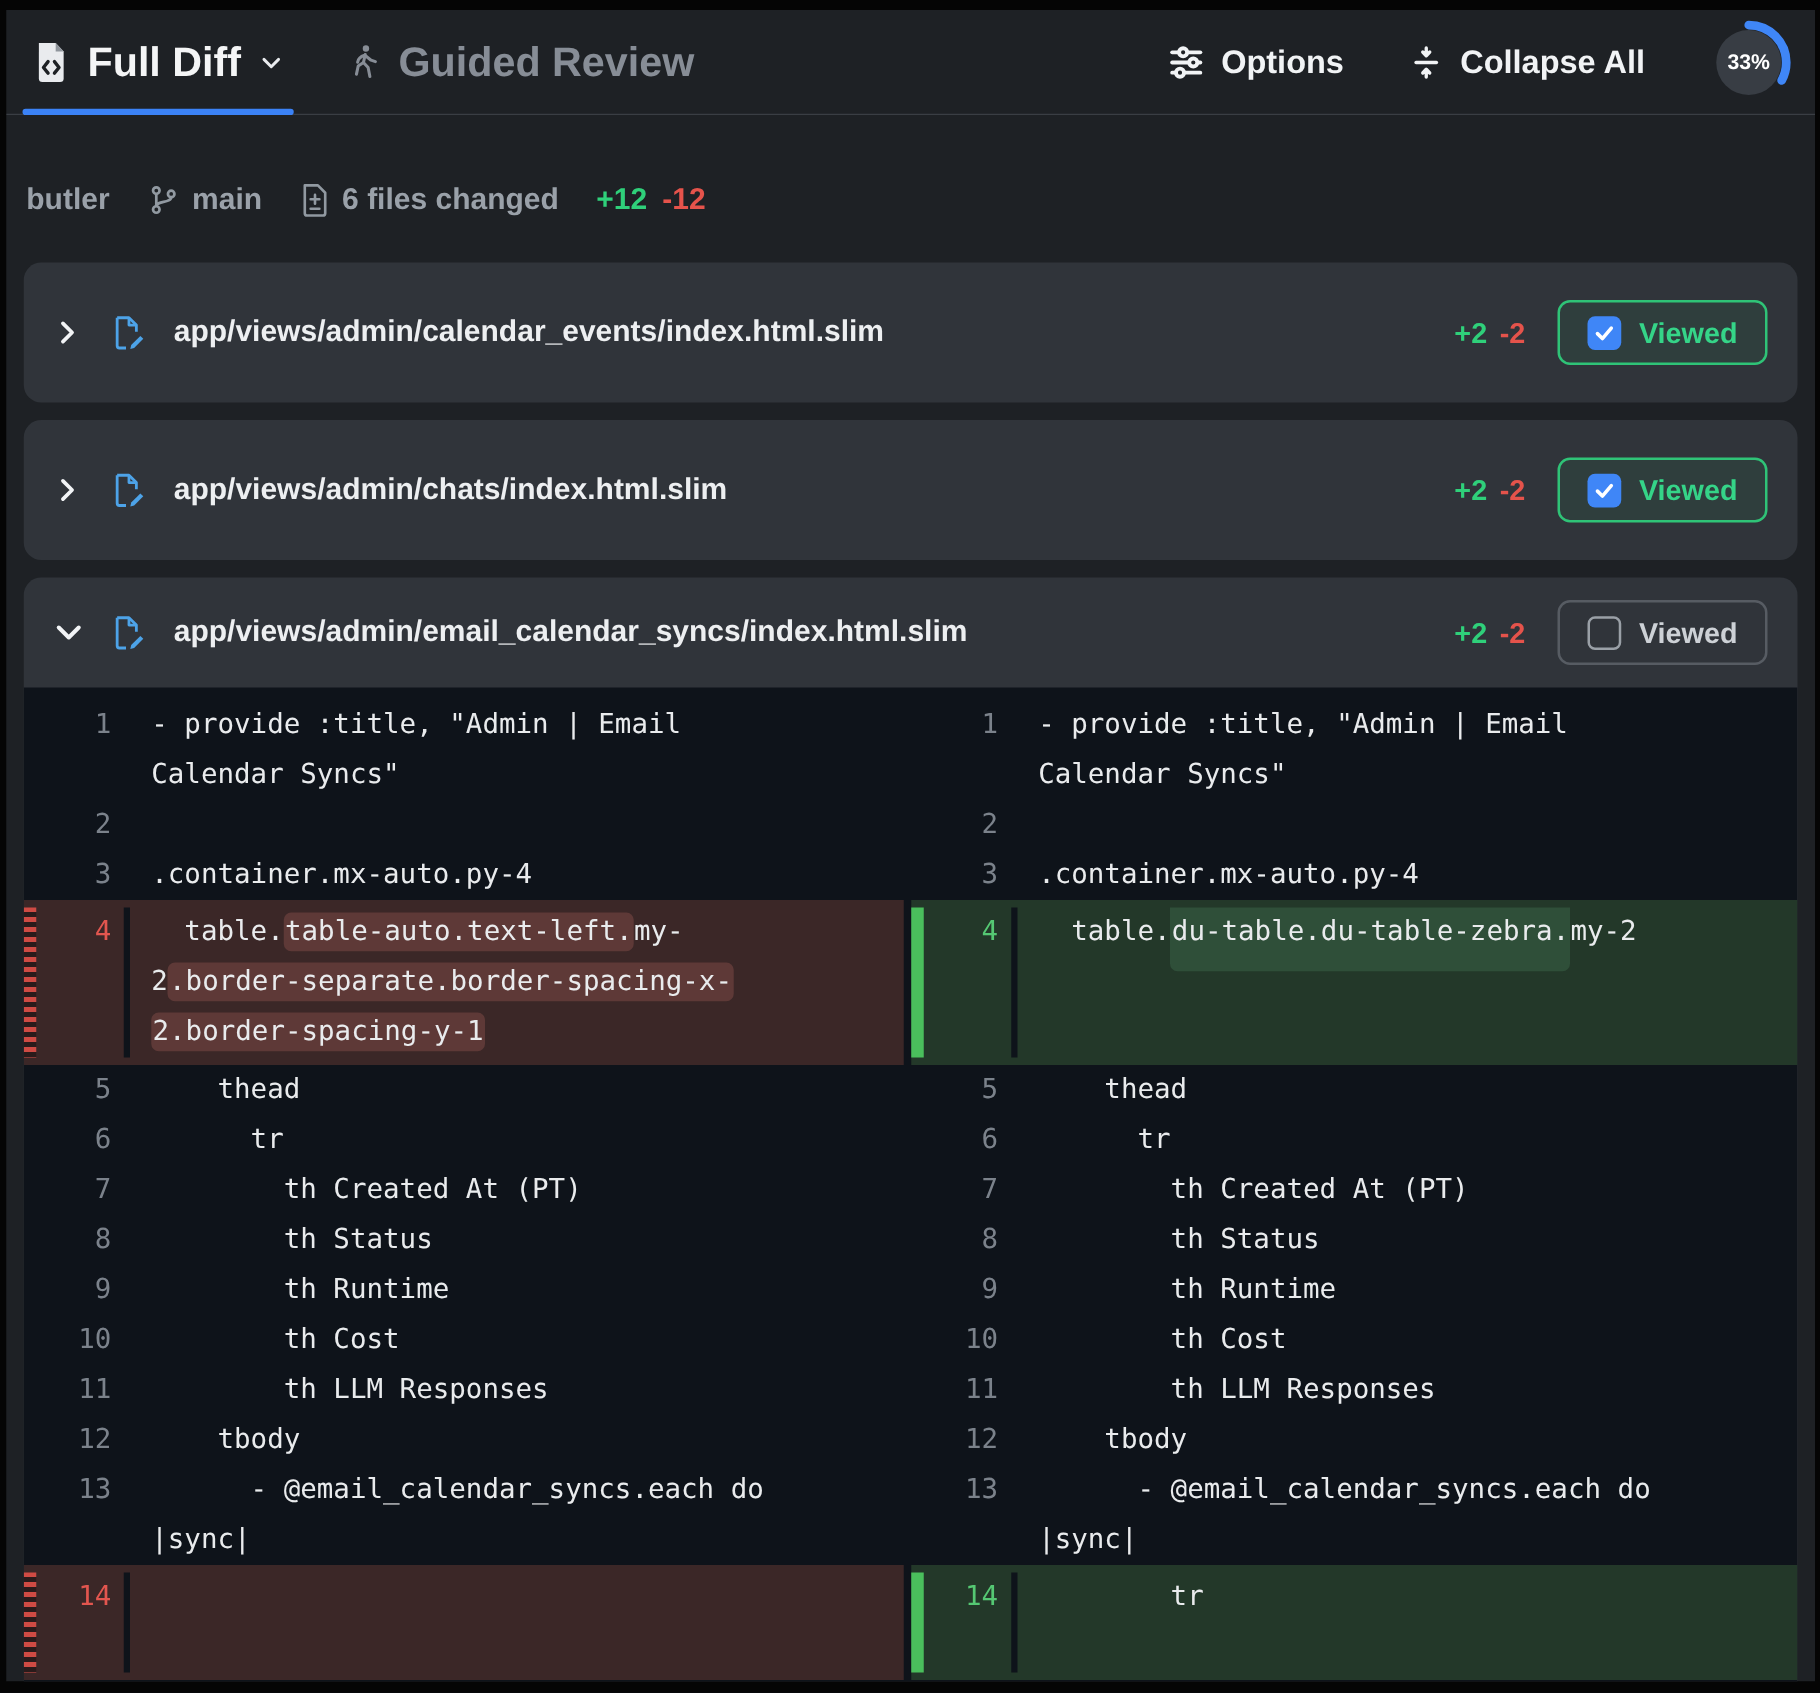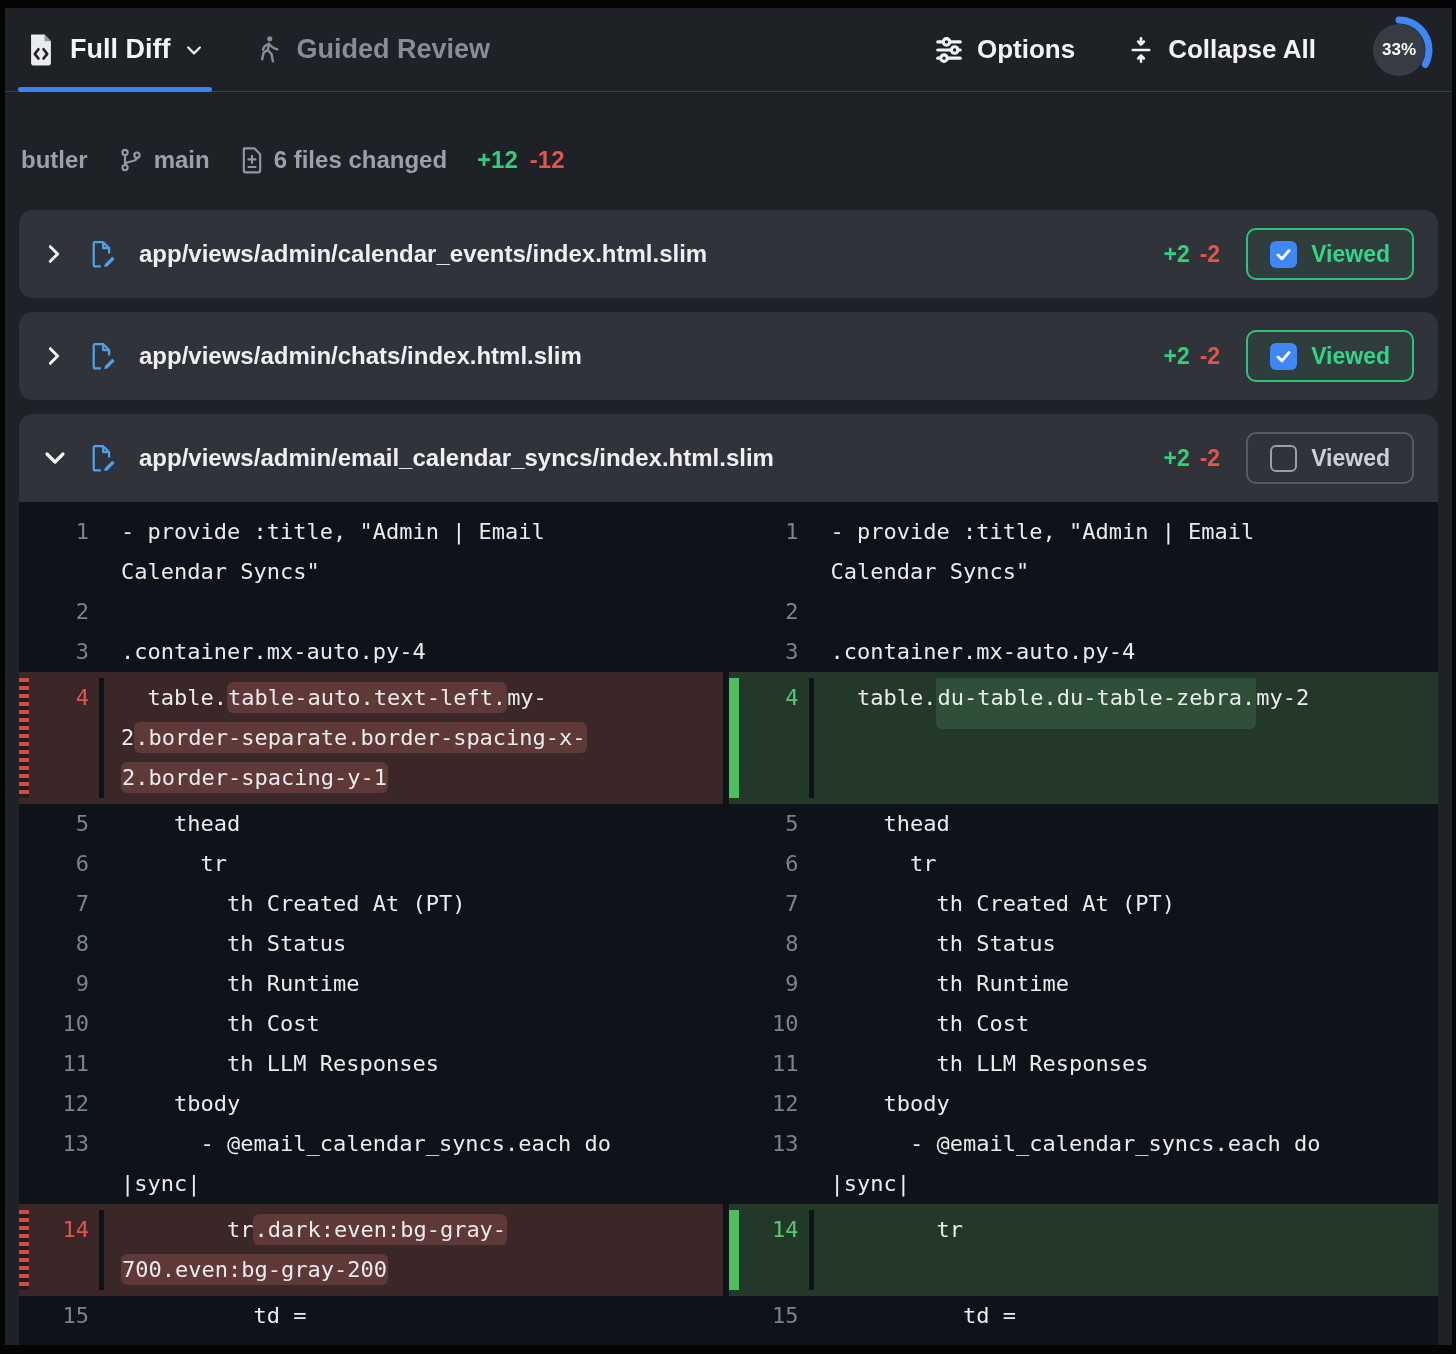--- a/index.html
+++ b/index.html
@@ -5,21 +5,21 @@
   * { margin:0; padding:0; box-sizing:border-box; }
   html,body { width:1456px; height:1354px; background:#050505; overflow:hidden;
     font-family:"Liberation Sans", sans-serif; }
   .app { position:absolute; left:5px; top:8px; right:4px; bottom:9px;
     background:#1e2125; overflow:hidden; }
 
   
   .topbar { height:84px; display:flex; align-items:center; padding:0 16px 0 13px;
     border-bottom:1px solid #3a3e44; position:relative; }
   .tab { display:flex; align-items:center; gap:14px; height:100%; padding:0 8px;
-    font-size:27px; font-weight:700; color:#f4f5f6; position:relative; cursor:pointer; }
+    font-size:33px; font-weight:700; color:#f4f5f6; position:relative; cursor:pointer; }
   .tab.active::after { content:""; position:absolute; left:0; right:0; bottom:-1px;
     height:5px; background:#3b82f6; border-radius:3px; }
   .tab.inactive { color:#878d96; margin-left:34px; }
   .topbar .spacer { flex:1; }
   .tbbtn { display:flex; align-items:flex-end; gap:13px; font-size:26px; font-weight:700;
     color:#f1f3f5; cursor:pointer; }
   .tbbtn + .tbbtn { margin-left:52px; }
   .progress { margin-left:46px; position:relative; width:74px; height:74px; }
   .progress .pct { position:absolute; inset:0; display:flex; align-items:center;
     justify-content:center; color:#fff; font-size:17px; font-weight:700; }
@@ -27,21 +27,21 @@
   
   .summary { display:flex; align-items:center; gap:30px; padding:0 16px; margin-top:46px;
     height:44px; font-size:24px; font-weight:600; color:#9aa1a9; }
   .summary .with-ico { display:flex; align-items:center; gap:10px; }
   .counts { display:flex; gap:12px; font-weight:700; }
   .plus { color:#2fd07a; } .minus { color:#e5534b; }
 
   
   .cards { margin:28px 14px 0; }
   .card { background:#30343a; border-radius:14px; margin-bottom:14px; overflow:hidden; }
-  .card-head { height:88px; display:flex; align-items:center; padding:0 24px; cursor:pointer; }
+  .card-head { height:112px; display:flex; align-items:center; padding:0 24px; cursor:pointer; }
   .card.expanded .card-head { height:88px; }
   .fpath { flex:1; margin-left:24px; font-size:24px; font-weight:600; color:#edeff1;
     white-space:nowrap; overflow:hidden; }
   .fcounts { display:flex; gap:10px; font-size:23px; font-weight:700; margin-right:26px; }
   .viewed { height:52px; border-radius:10px; border:2px solid #575c63; padding:0 22px;
     display:flex; align-items:center; gap:14px; font-size:23px; font-weight:600;
     color:#cdd1d6; background:transparent; cursor:pointer; }
   .viewed.checked { border-color:#2fc377; color:#35d488; background:rgba(47,195,119,0.07); }
   .vbox { width:27px; height:27px; border-radius:6px; border:2.5px solid #9aa0a7;
     display:flex; align-items:center; justify-content:center; }
@@ -553,24 +553,20 @@
                   </div>
                 </div>
               </div>
             </div>
             <div class="drow">
               <div class="side pane-left side-del">
                 <div class="srow">
                   <div class="edge"></div>
                   <div class="gutter">14</div>
                   <div class="vdiv"></div>
-                  <div class="codecol">
-                    <div class="cl"><span>        tr</span><span class="hl">.dark:even:bg-gray-</span></div>
-                    <div class="cl"><span class="hl">700.even:bg-gray-200</span></div>
-                  </div>
                 </div>
               </div>
               <div class="side pane-right side-add">
                 <div class="srow">
                   <div class="edge"></div>
                   <div class="gutter">14</div>
                   <div class="vdiv"></div>
                   <div class="codecol">
                     <div class="cl"><span>        tr</span></div>
                     <div class="cl">&nbsp;</div>

